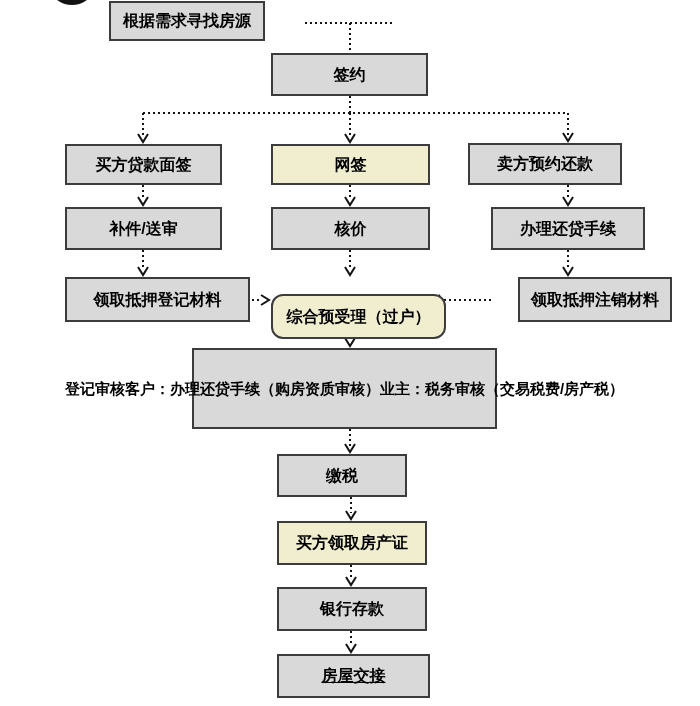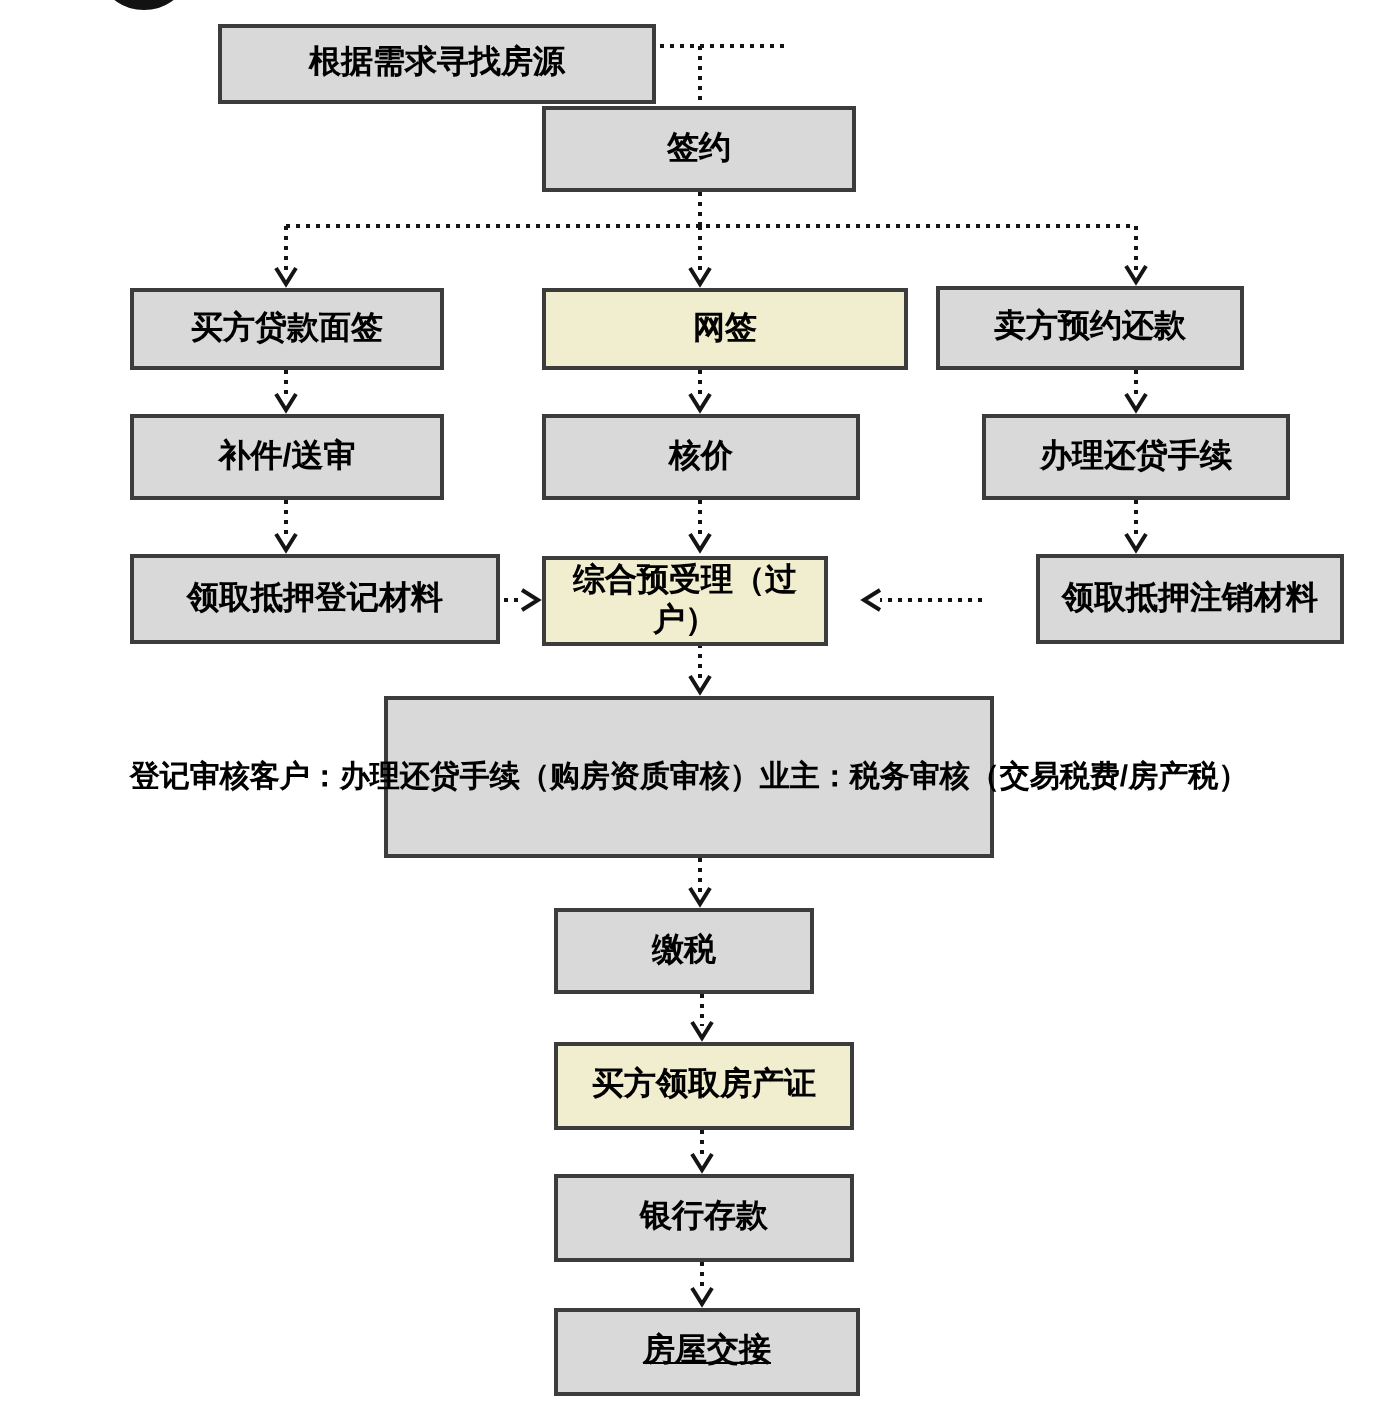--- a/index.html
+++ b/index.html
@@ -31,31 +31,31 @@
     align-items:center;
     justify-content:center;
     text-align:center;
     line-height:1.2;
   }
   .node.highlight{ background:var(--box-highlight); }
   .node.multi{ font-size:15px; line-height:1.6; }
   .node.multi span{ display:block; white-space:nowrap; }
 
   
-  .pos-find      { left:109px; top:12px;   width:219px; height:40px; }
+  .pos-find      { left:109px; top:1px;   width:156px; height:40px; }
   .pos-confirm   { left:393px; top:3px;   width:199px; height:40px; }
   .pos-sign      { left:271px; top:53px;  width:157px; height:43px; }
   .pos-mianqian  { left:65px;  top:144px; width:157px; height:41px; }
-  .pos-wangqian  { left:271px; top:144px; width:183px; height:41px; }
+  .pos-wangqian  { left:271px; top:144px; width:159px; height:41px; }
   .pos-yuyue     { left:468px; top:143px; width:154px; height:42px; }
   .pos-bujian    { left:65px;  top:207px; width:157px; height:43px;text-align:right; }
   .pos-hejia     { left:271px; top:207px; width:159px; height:43px; }
   .pos-huandai   { left:491px; top:207px; width:154px; height:43px; }
   .pos-dengji    { left:65px;  top:277px; width:185px; height:45px;font-family:Liberation Serif, serif; }
-  .pos-zonghe    { left:271px; top:278px; width:143px; height:45px; }
+  .pos-zonghe    { left:271px; top:294px; width:175px; height:45px;border-radius:12px; }
   .pos-zhuxiao   { left:491px; top:277px; width:154px; height:45px;margin-left:27px; }
   .pos-shenhe    { left:192px; top:348px; width:305px; height:81px; }
   .pos-jiaoshui  { left:277px; top:454px; width:130px; height:43px; }
   .pos-fczheng   { left:277px; top:521px; width:150px; height:44px; }
   .pos-cunkuan   { left:277px; top:587px; width:150px; height:44px; }
   .pos-jiaojie   { left:277px; top:654px; width:153px; height:44px;text-decoration:underline; }
 
   #edges{
     position:absolute; left:0; top:0; width:700px; height:706px;
     pointer-events:none;

